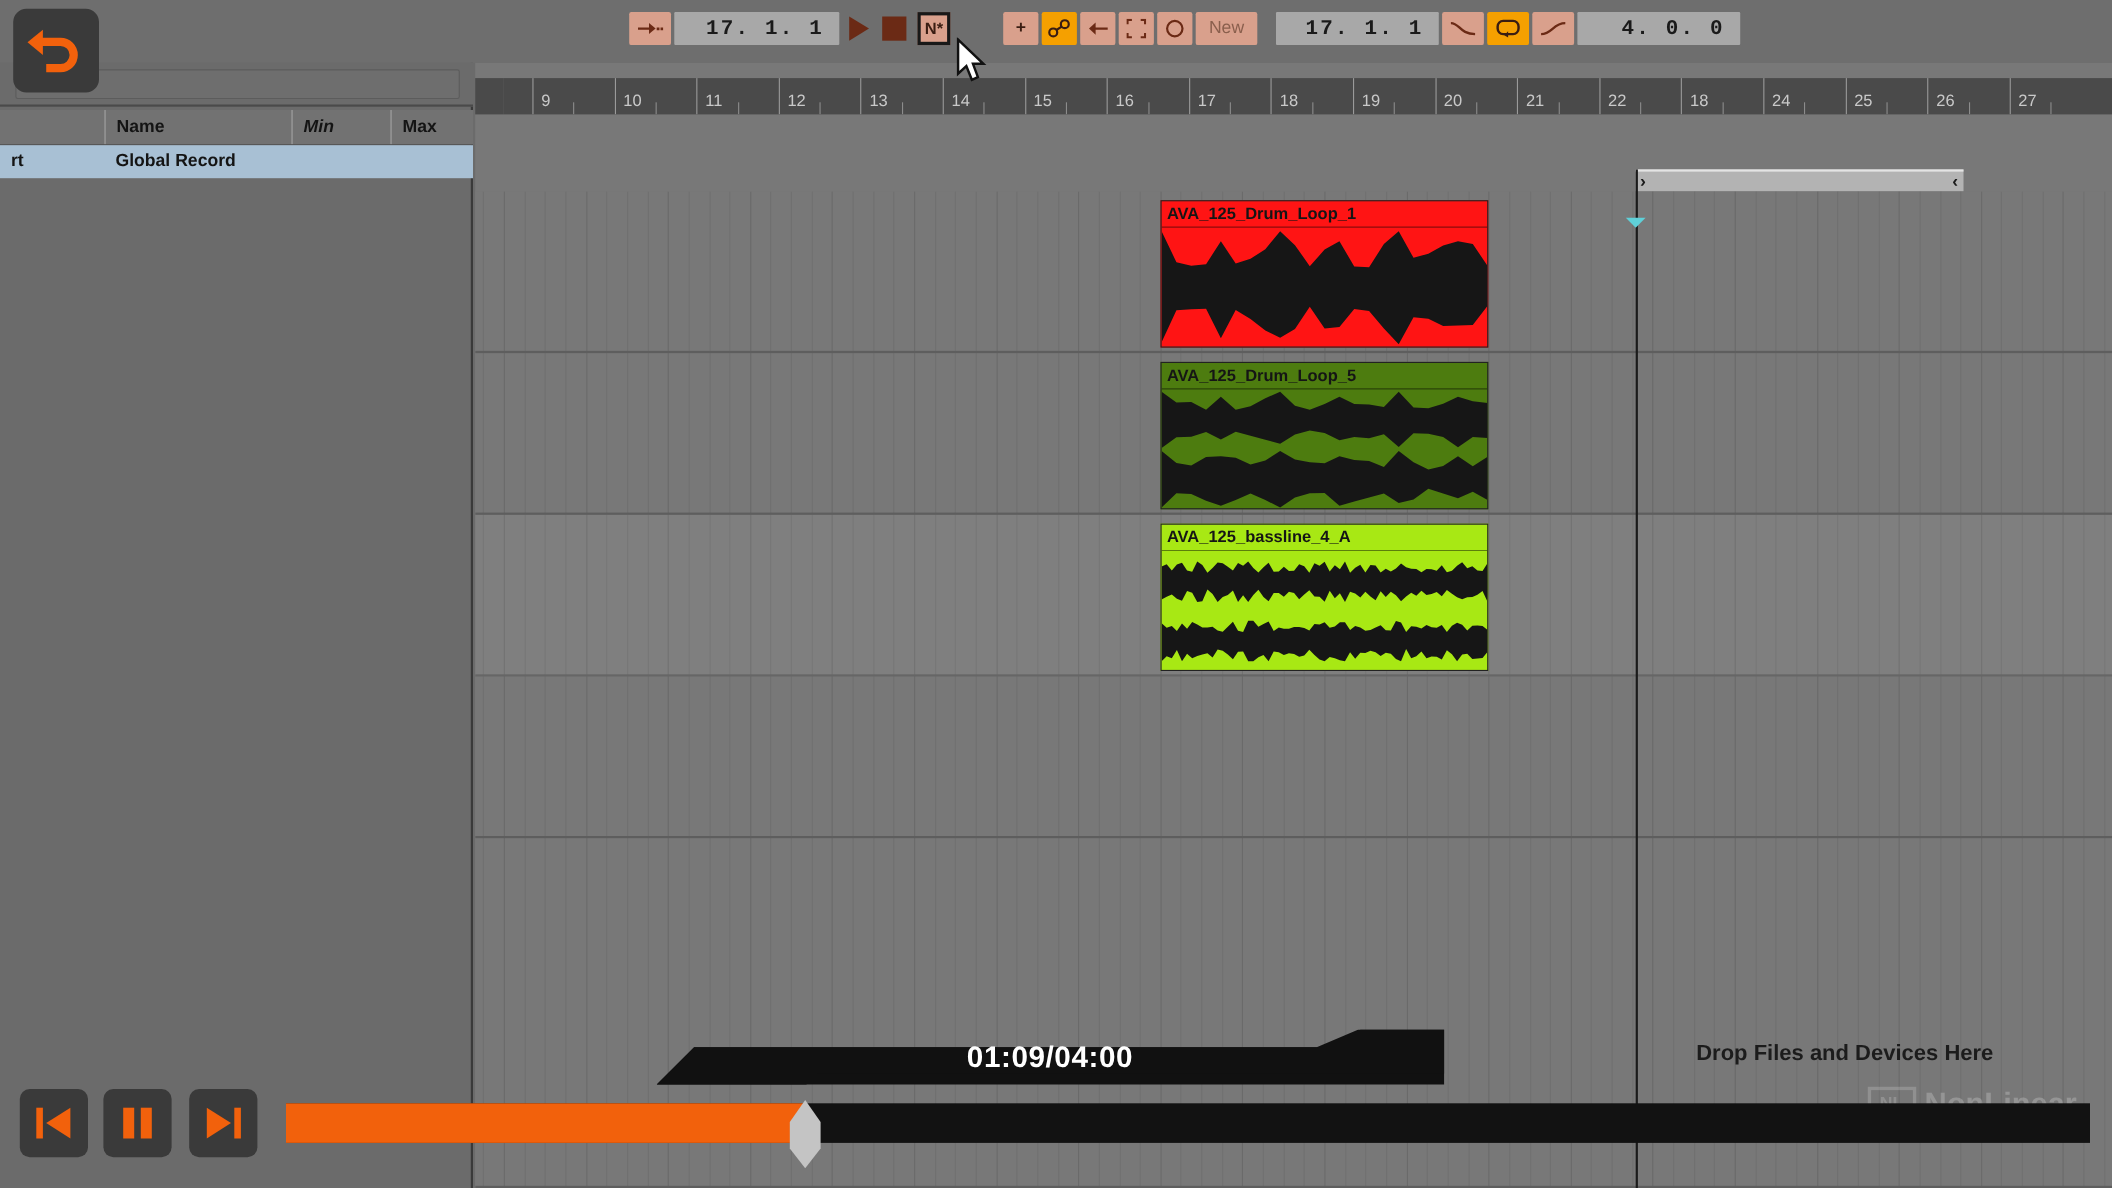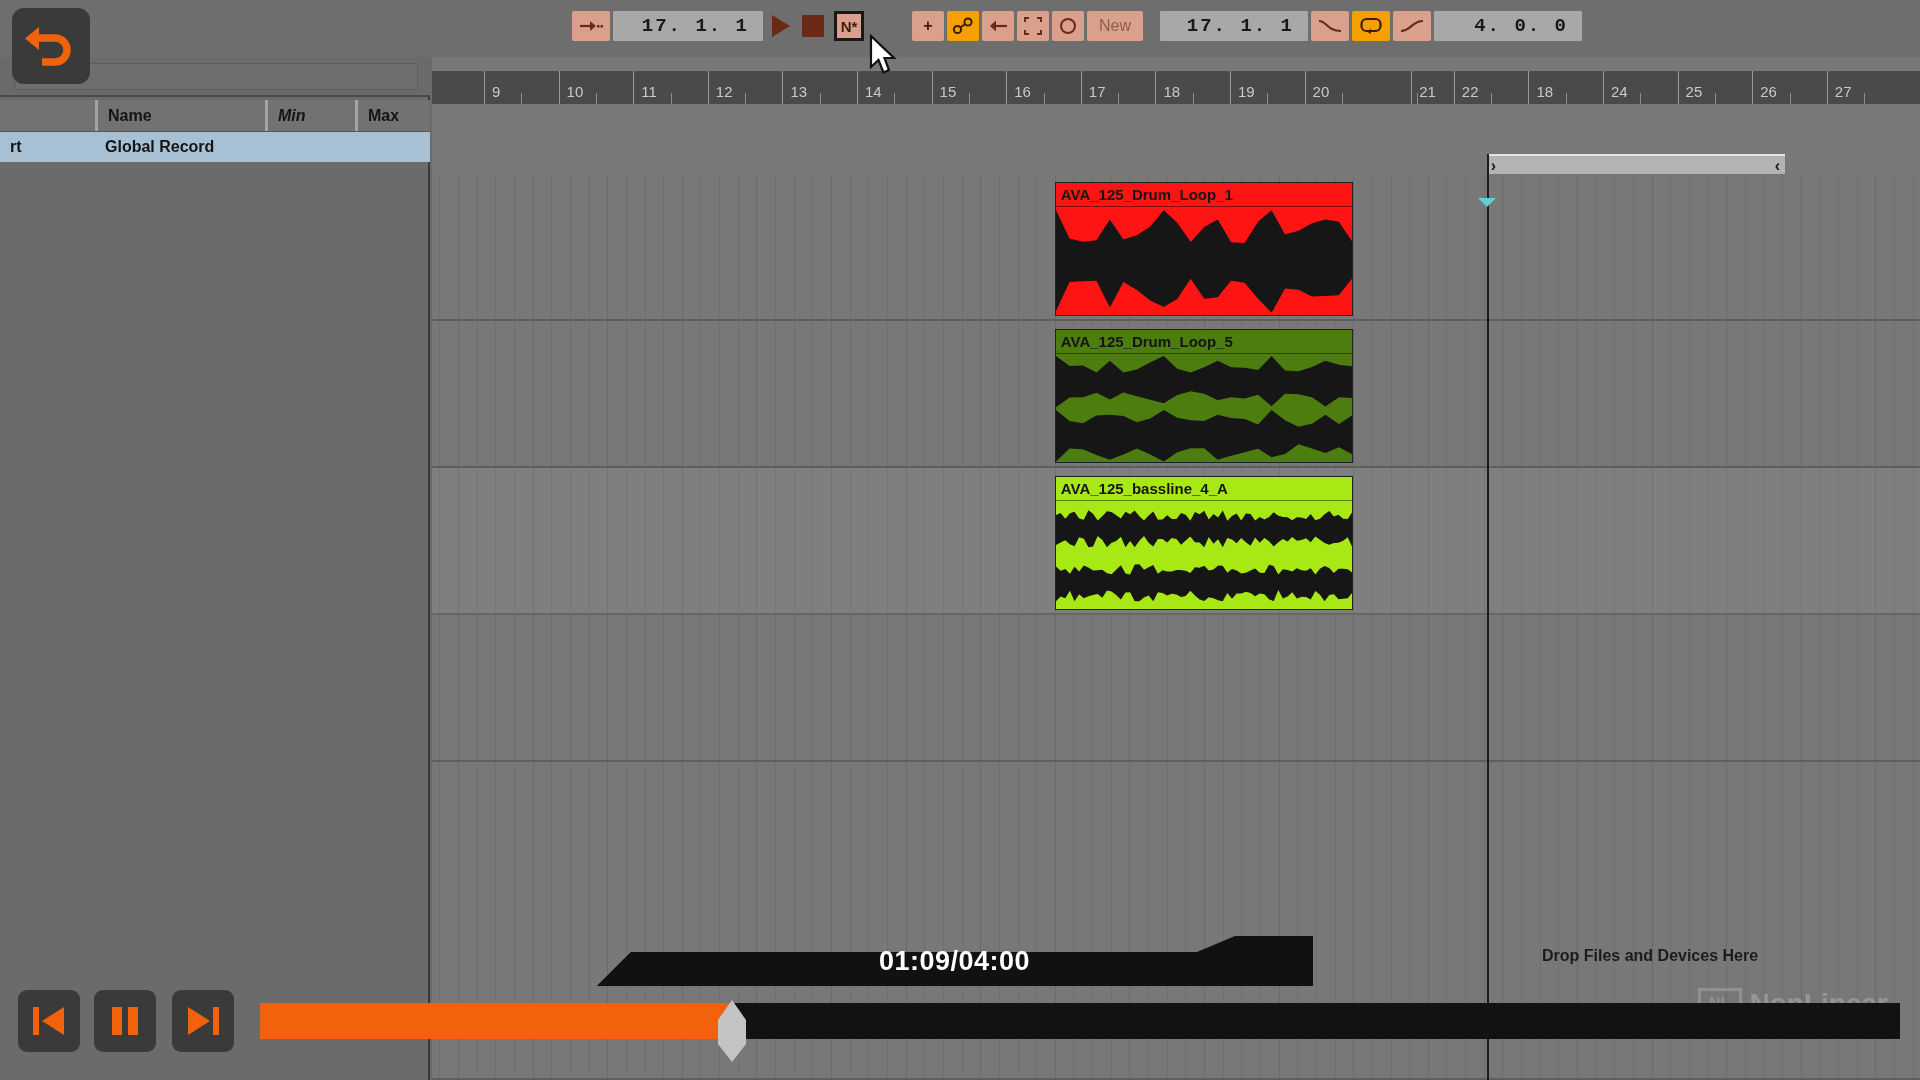--- a/index.html
+++ b/index.html
@@ -79,21 +79,21 @@
     width:404px; height:27px;
     background:#6e6e6e; border:1px solid #5c5c5c; border-radius:2px;
   }
   #lp-header {
     position:absolute; left:0; top:43px; width:430px; height:32px;
     background:#727272; border-bottom:1px solid #555;
     display:flex; align-items:center;
     font-size:16px; font-weight:bold; color:#141414;
   }
   .lp-col { height:100%; display:flex; align-items:center; padding-left:10px;
-            border-left:3px solid #a3a3a3; }
+            border-left:1px solid #a3a3a3; }
   .lp-col.first { border-left:none; }
   #lp-row {
     position:absolute; left:0; top:75px; width:430px; height:30px;
     background:#a8c0d4;
     display:flex; align-items:center;
     font-size:16px; color:#141414; font-weight:bold;
   }
   .lp-cell { height:100%; display:flex; align-items:center; padding-left:10px; }
 
   
@@ -166,21 +166,21 @@
     position:absolute; left:1080px; top:141px;
     width:0;height:0;
     border-left:9px solid transparent;
     border-right:9px solid transparent;
     border-top:9px solid #5fd0d8;
   }
 
   
   #drop-hint {
     position:absolute; left:1110px; top:890px;
-    font-size:16px; font-weight:bold; color:#1c1c1c;
+    font-size:20px; font-weight:bold; color:#1c1c1c;
   }
 
   
   #watermark {
     position:absolute; right:32px; bottom:60px;
     display:flex; align-items:center; gap:8px;
     opacity:.30;
   }
   #wm-mark {
     width:44px;height:32px; border:3px solid #c8c8c8;
@@ -269,21 +269,21 @@
       <div class="tick" style="left: 548.2px; text-align: right;">16</div>
       <div class="tick-minor" style="left: 585.5px;"></div>
       <div class="tick" style="left: 622.8px;">17</div>
       <div class="tick-minor" style="left: 660.1px;"></div>
       <div class="tick" style="left: 697.4px;">18</div>
       <div class="tick-minor" style="left: 734.7px;"></div>
       <div class="tick" style="left: 772px;">19</div>
       <div class="tick-minor" style="left: 809.3px;"></div>
       <div class="tick" style="left: 846.6px;">20</div>
       <div class="tick-minor" style="left: 883.9px;"></div>
-      <div class="tick" style="left: 921.2px; margin-left: 32px;">21</div>
+      <div class="tick" style="left: 921.2px;">21</div>
       <div class="tick-minor" style="left: 958.5px;"></div>
       <div class="tick" style="left: 995.8px;">22</div>
       <div class="tick-minor" style="left: 1033.1px;"></div>
       <div class="tick" style="left: 1070.4px;">18</div>
       <div class="tick-minor" style="left: 1107.7px;"></div>
       <div class="tick" style="left: 1145px;">24</div>
       <div class="tick-minor" style="left: 1182.3px;"></div>
       <div class="tick" style="left: 1219.6px;">25</div>
       <div class="tick-minor" style="left: 1256.9px;"></div>
       <div class="tick" style="left: 1294.2px;">26</div>

